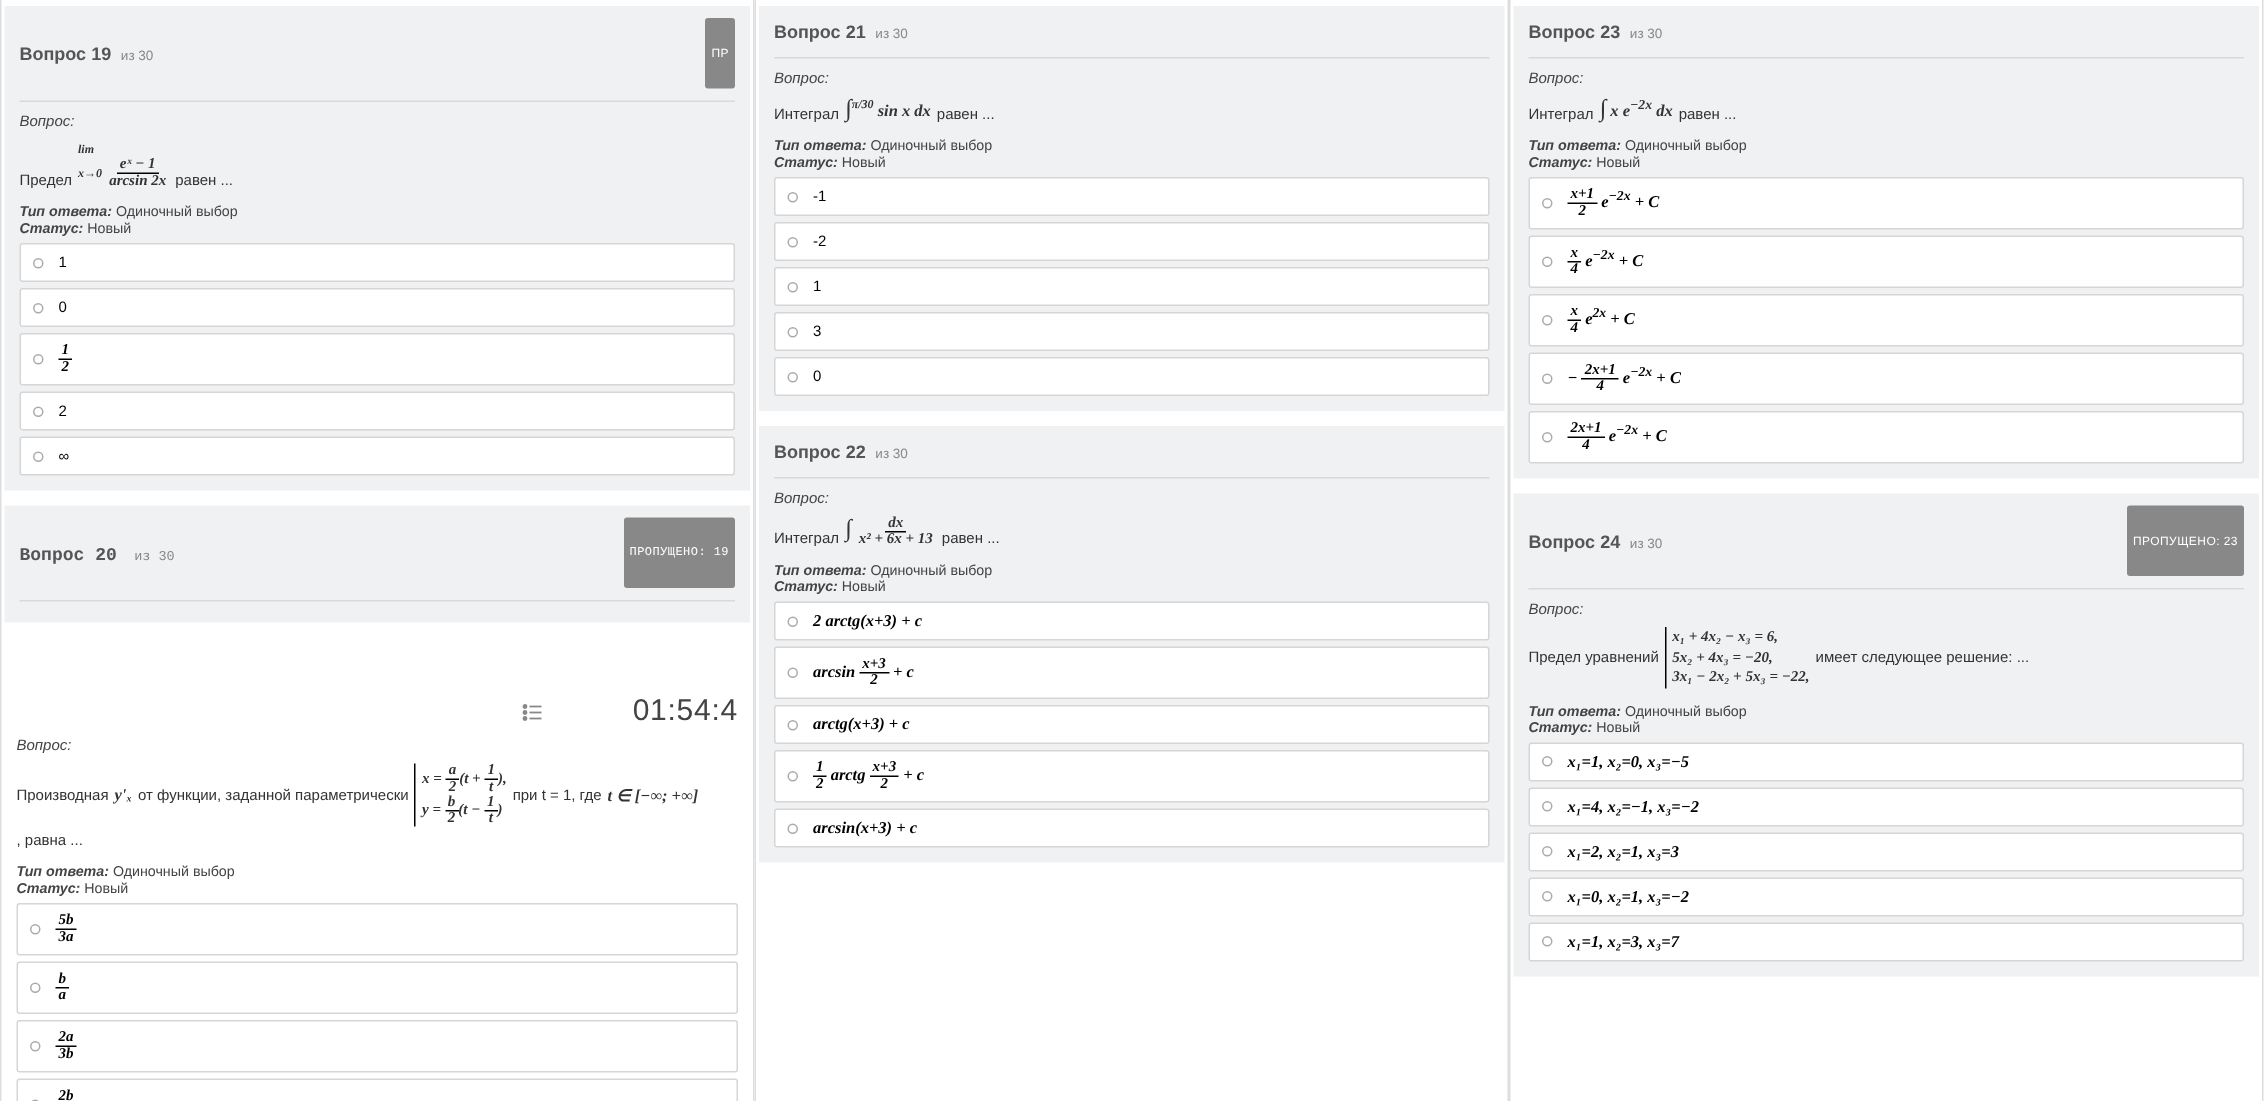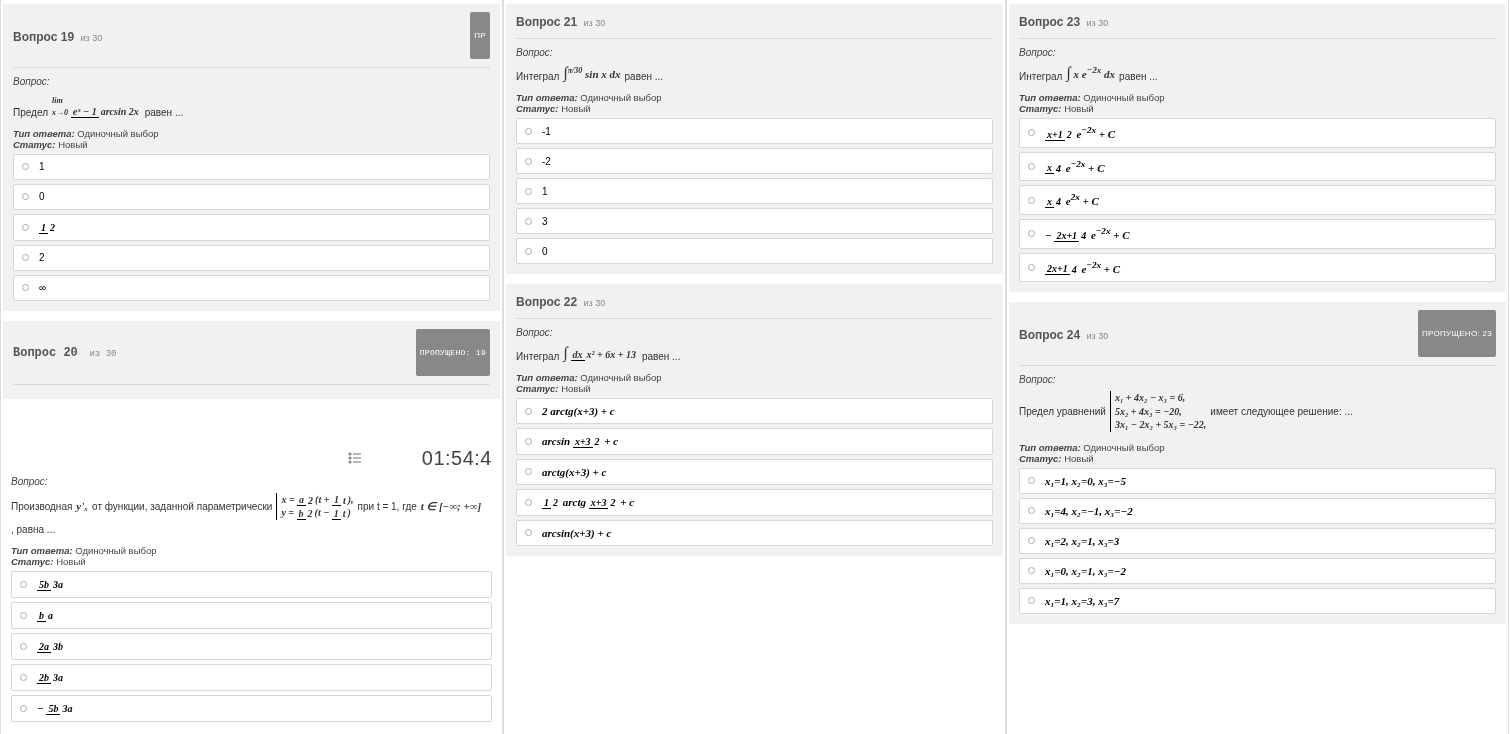--- a/index.html
+++ b/index.html
@@ -100,21 +100,21 @@
     flex-shrink: 0;
   }
   .opt-formula {
     font-family: "Cambria Math","Times New Roman",serif;
     font-weight: 600;
     font-style: italic;
     font-size: 11px;
   }
   .frac {
     display: inline-flex;
-    flex-direction: row;
+    flex-direction: column;
     align-items: center;
     vertical-align: middle;
     font-size: 10px;
     line-height: 1;
   }
   .frac .n { border-bottom: 1px solid #000; padding: 0 2px; }
   .frac .d { padding: 0 2px; }
   .tiny { font-size: 8px; }
   .param-sys {
     display: inline-flex;

